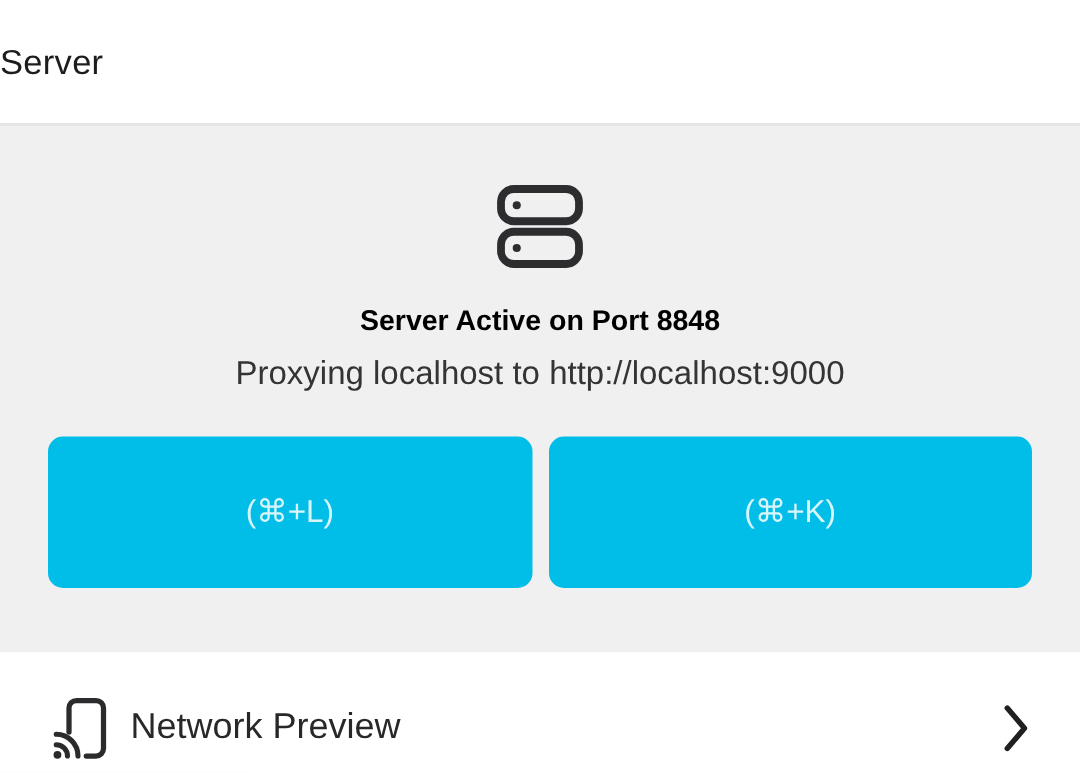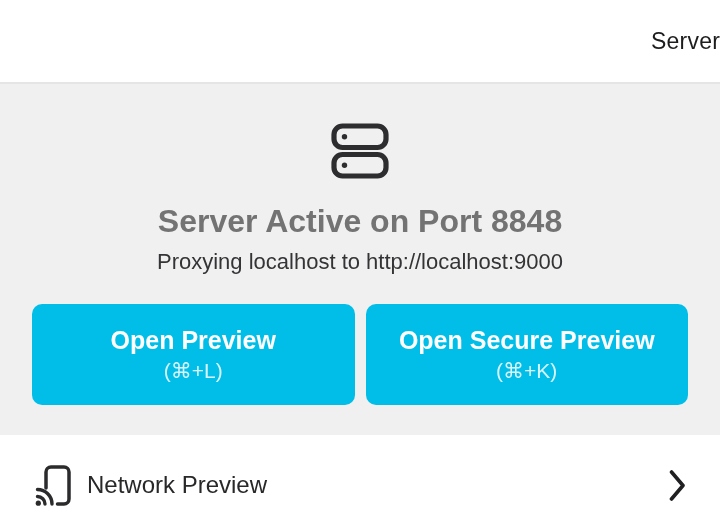--- a/index.html
+++ b/index.html
@@ -6,36 +6,36 @@
   body {
     width: 720px; height: 515px;
     font-family: "Liberation Sans", sans-serif;
     background: #ffffff;
     overflow: hidden;
   }
   .header {
     height: 82px;
     background: #ffffff;
     border-bottom: 2px solid #e5e5e7;
-    display: flex; align-items: center; justify-content: flex-end;
+    display: flex; align-items: center; justify-content: flex-start;
   }
   .header-title {
     font-size: 23px; font-weight: 500; color: #1d1d1f;
     letter-spacing: 0.2px;
   }
   .main {
     height: 351px;
     background: #f0f0f1;
     display: flex; flex-direction: column; align-items: center;
     box-sizing: border-box;
   }
   .server-icon { margin-top: 38px; width: 58px; height: 58px; }
   .status-title {
     margin-top: 25px;
-    font-size: 32px; font-weight: 700; color: #737373;
+    font-size: 19px; font-weight: 700; color: #000000;
     line-height: 1;
   }
   .status-subtitle {
     margin-top: 13px;
     font-size: 22px; font-weight: 400; color: #343436;
     line-height: 1.1;
   }
   .button-row {
     margin-top: 30px;
     width: 100%;
@@ -86,25 +86,23 @@
     <rect x="3" y="32.5" width="52" height="21.5" rx="8.5" stroke="#2d2d2f" stroke-width="5.2"></rect>
     <circle cx="13.5" cy="14.8" r="2.7" fill="#2d2d2f"></circle>
     <circle cx="13.5" cy="43.3" r="2.7" fill="#2d2d2f"></circle>
   </svg>
 
   <div class="status-title">Server Active on Port 8848</div>
   <div class="status-subtitle">Proxying localhost to http://localhost:9000</div>
 
   <div class="button-row">
     <button class="preview-btn">
-      <span class="btn-label">Open Preview</span>
       <span class="btn-shortcut">(⌘+L)</span>
     </button>
     <button class="preview-btn">
-      <span class="btn-label">Open Secure Preview</span>
       <span class="btn-shortcut">(⌘+K)</span>
     </button>
   </div>
 </div>
 
 <div class="footer">
   <svg class="network-icon" viewBox="0 0 40 45" fill="none" xmlns="http://www.w3.org/2000/svg">
     <path d="M12 25 V9 a5 5 0 0 1 5 -5 H30 a5 5 0 0 1 5 5 V36 a5 5 0 0 1 -5 5 H23.5" stroke="#2b2b2d" stroke-width="3.5" stroke-linecap="round" stroke-linejoin="round"></path>
     <path d="M3.5 33.5 a7.5 7.5 0 0 1 7.5 7.5" stroke="#2b2b2d" stroke-width="3.4" stroke-linecap="round"></path>
     <path d="M3.5 26.5 a14.5 14.5 0 0 1 14.5 14.5" stroke="#2b2b2d" stroke-width="3.4" stroke-linecap="round"></path>

